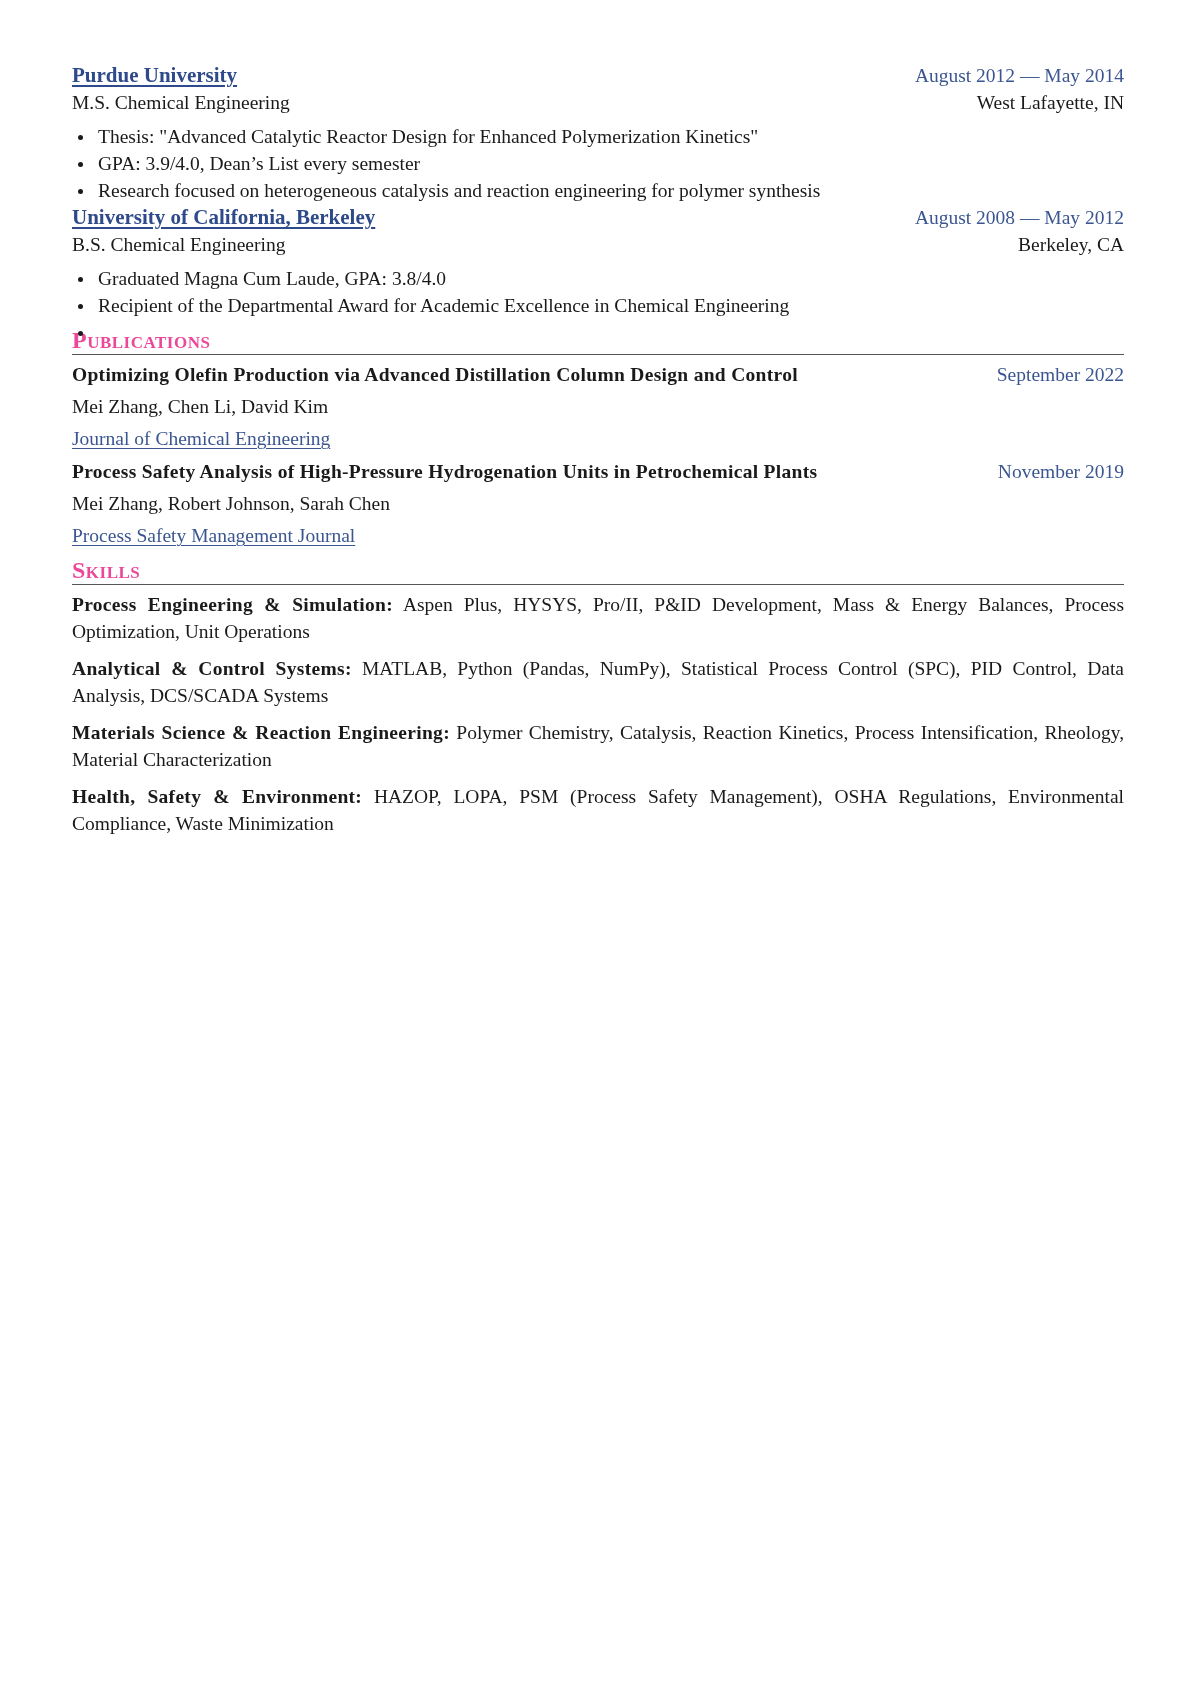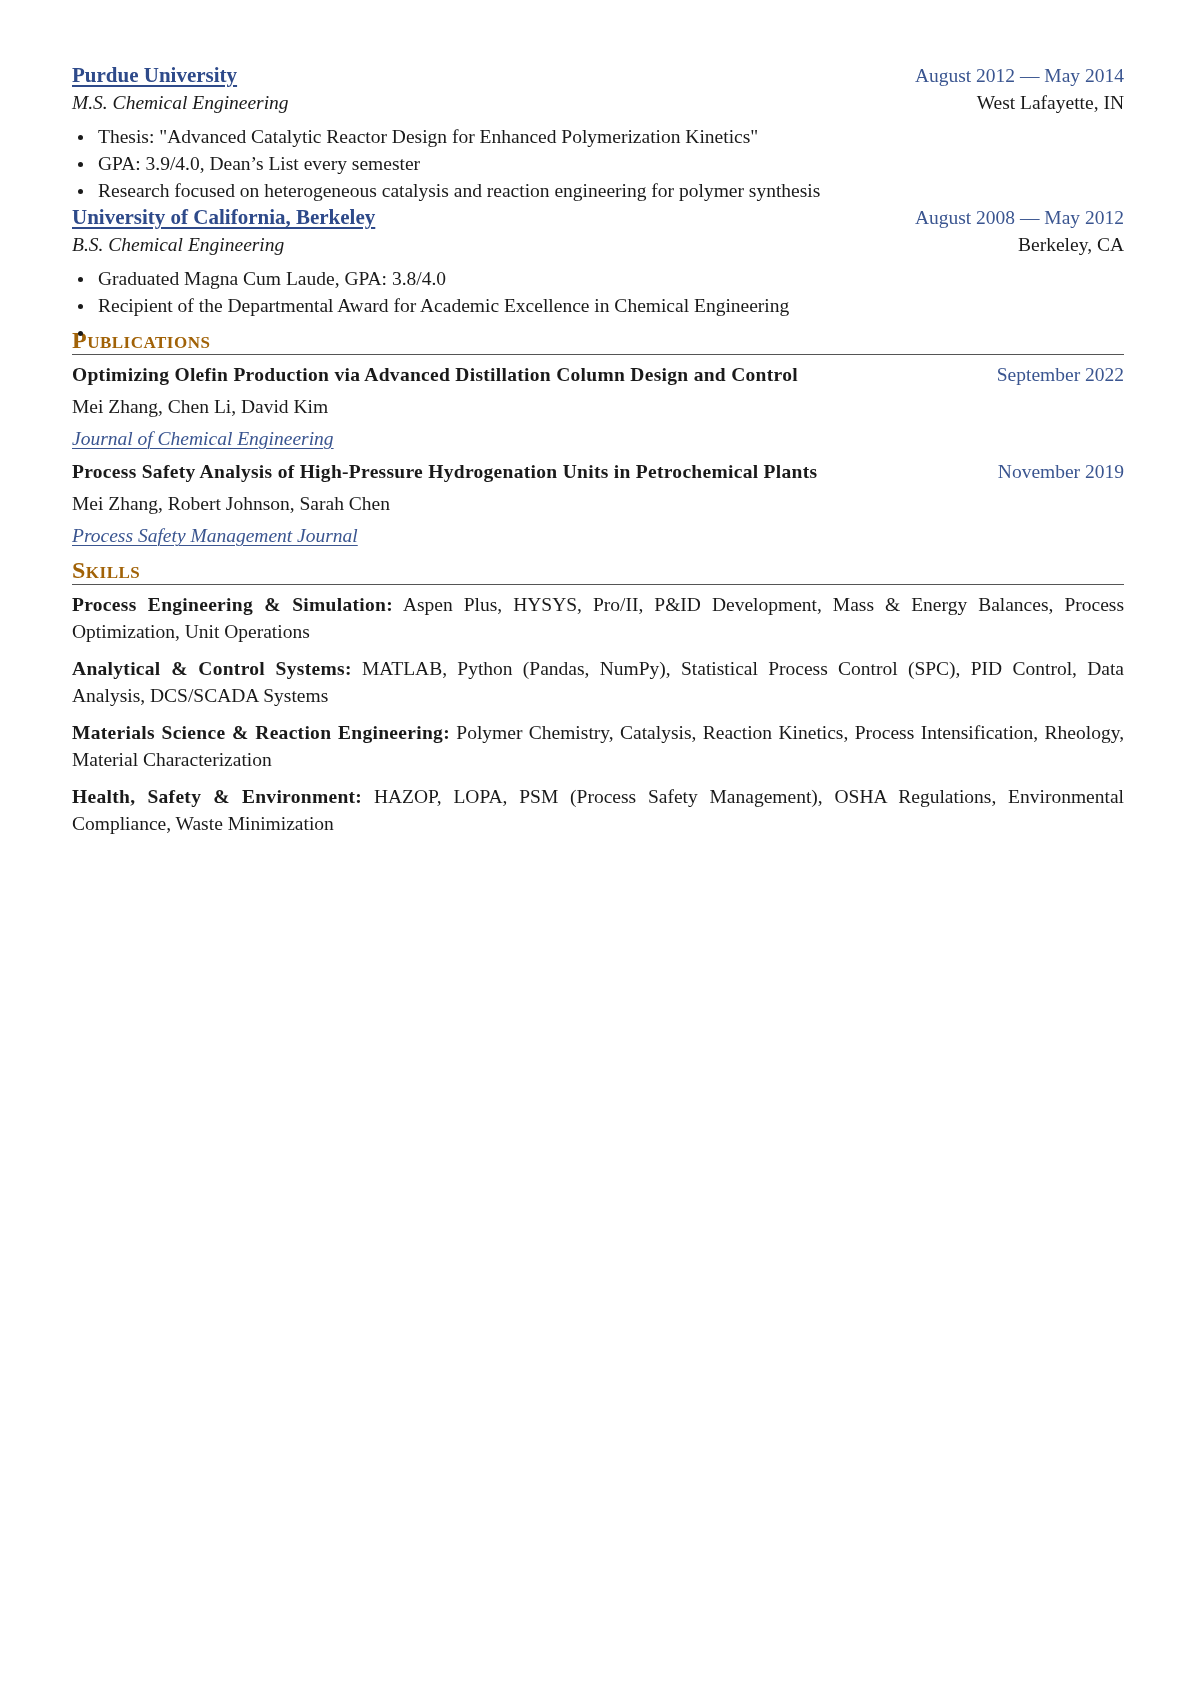--- a/index.html
+++ b/index.html
@@ -13,38 +13,38 @@
       font-family: "Liberation Serif", "DejaVu Serif", serif;
       font-size: 19.5px; line-height: 27px;
     }
     .row { display: flex; justify-content: space-between; align-items: baseline; text-align: center; }
     .inst {
       font-weight: bold; font-size: 21px; color: #2e4a8a;
       text-decoration: underline; text-underline-offset: 3px;
       text-decoration-thickness: 1.5px;
     }
     .date { color: #3a5590; white-space: nowrap; }
-    .degree { font-style: italic; }
+    .degree { }
     ul.bullets { list-style: none; margin: 7px 0 0 0; padding: 0 0 0 2px; }
     ul.bullets li { position: relative; padding-left: 24px; line-height: 27px; }
     ul.bullets li .dot {
       position: absolute; left: 4px; top: 12px; width: 5px; height: 5px;
       border-radius: 50%; background: #1a1a1a;
     }
     .section-title {
-      color: #a16207; font-weight: bold; font-size: 24px; font-variant: small-caps;
+      color: #ec4899; font-weight: bold; font-size: 24px; font-variant: small-caps;
       letter-spacing: 0.5px; line-height: 28px; margin-top: 7px;
       border-bottom: 1.5px solid #555; padding-bottom: 0px;
     }
     .pub { margin-top: 6px; }
     .pub-title { font-weight: bold; letter-spacing: 0.3px; }
     .pub-authors { margin-top: 5px; }
     .pub-venue {
       margin-top: 5px; color: #3a5590; text-decoration: underline;
-      text-underline-offset: 3px; text-decoration-thickness: 1px; display: inline-block; font-style: italic;
+      text-underline-offset: 3px; text-decoration-thickness: 1px; display: inline-block;
     }
     .pub-block { line-height: 27px; }
     .skill { margin-top: 10px; text-align: justify; line-height: 27px; }
     .skill:first-of-type { margin-top: 6px; }
     .skill-label { font-weight: bold; letter-spacing: 0.3px; }
     .edu + .edu { margin-top: 0px; }
   </style>
 </head>
 <body>
 

